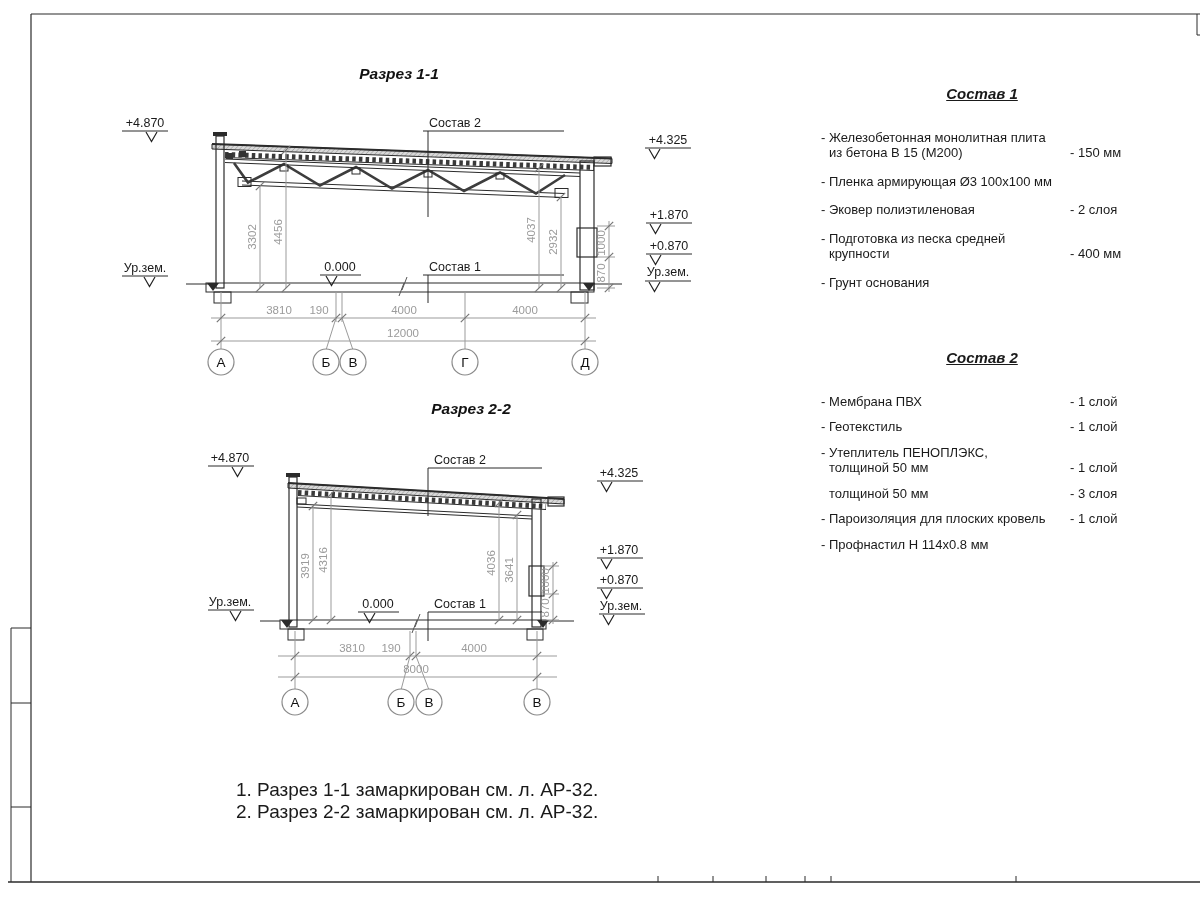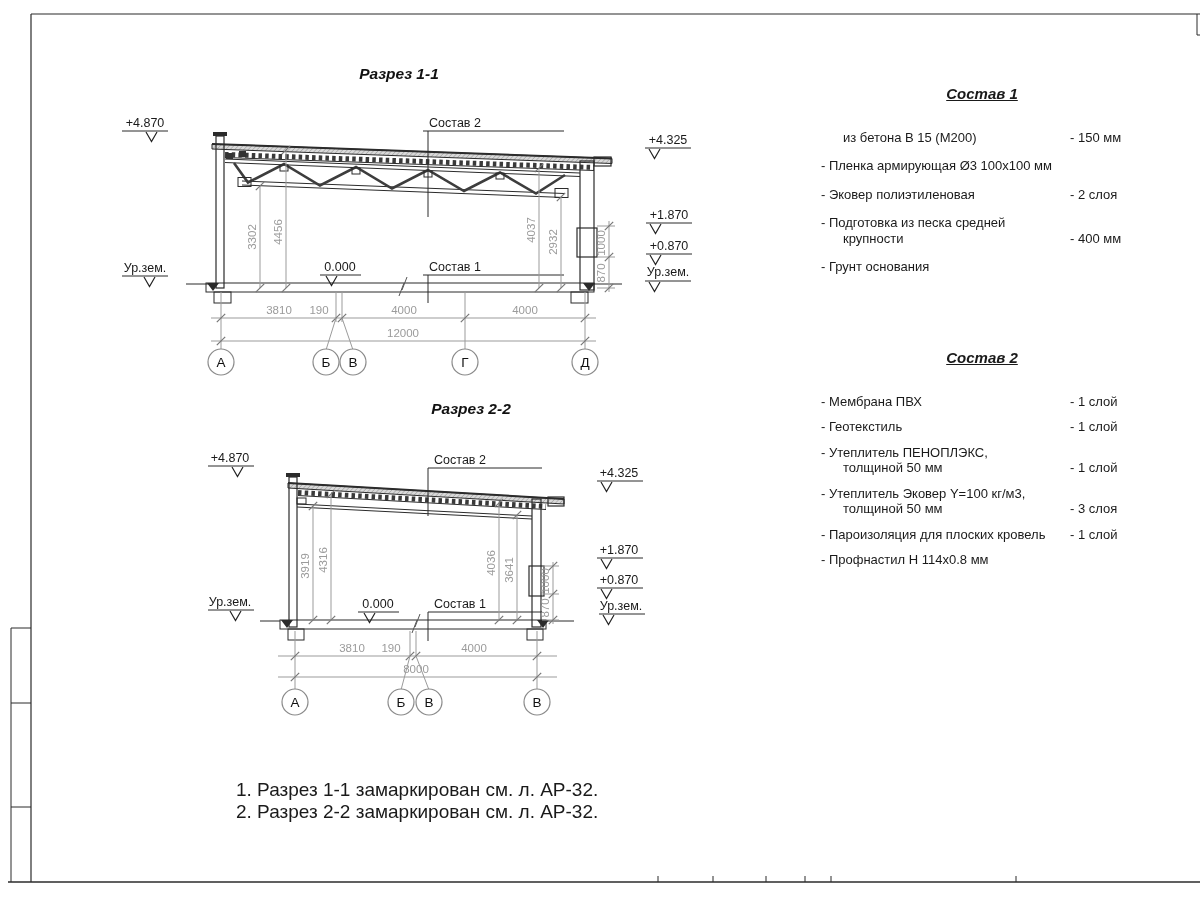--- a/index.html
+++ b/index.html
@@ -18,21 +18,21 @@
   .gy{stroke:#9b9b9b;stroke-width:1;fill:none;}
   .teeth{stroke:#3a3a3a;stroke-width:5;stroke-dasharray:3.5 3.2;fill:none;}
   .diag{stroke:#3d3d3d;stroke-width:2.6;fill:none;}
   .bub{stroke:#8a8a8a;stroke-width:1.2;fill:#fff;}
 
   .sostav{position:absolute;width:322px;font-size:13px;line-height:15.5px;}
   .sostav-title{text-align:center;font-style:italic;font-weight:bold;font-size:15px;
                 text-decoration:underline;margin-bottom:28px;}
   .item{position:relative;margin-bottom:13px;}
   .sostav2 .item{margin-bottom:10px;}
-  .item .l2{margin-left:22px;}
+  .item .l2{margin-left:8px;}
   .item .val{position:absolute;left:249px;bottom:0;white-space:nowrap;}
   .notes{position:absolute;left:228px;top:779px;font-size:19px;line-height:22px;}
 </style>
 </head>
 <body>
 
 <div class="sheet">
 
 <svg width="1200" height="900" viewBox="0 0 1200 900">
   <defs>
@@ -329,20 +329,21 @@
       <circle cx="529" cy="702" r="13" class="bub"></circle>
           <text class="axl" x="529" y="707" text-anchor="middle">В</text>
     </g>
   </g>
 </svg>
 
 <div class="sostav sostav1" style="left:813px;top:86px;">
   <div class="sostav-title">Состав 1</div>
   <div class="item">
     <div class="txt">
+          <div>- Железобетонная монолитная плита</div>
           <div class="l2">из бетона В 15 (М200)</div>
         </div>
     <div class="val">- 150 мм</div>
   </div>
   <div class="item">
     <div class="txt">
           <div>- Пленка армирующая Ø3 100х100 мм</div>
           <div class="l2"></div>
         </div>
     <div class="val"></div>
@@ -388,21 +389,20 @@
   </div>
   <div class="item">
     <div class="txt">
           <div>- Утеплитель ПЕНОПЛЭКС,</div>
           <div class="l2">толщиной 50 мм</div>
         </div>
     <div class="val">- 1 слой</div>
   </div>
   <div class="item">
     <div class="txt">
-          <div>- Утеплитель Эковер Y=100 кг/м3,</div>
           <div class="l2">толщиной 50 мм</div>
         </div>
     <div class="val">- 3 слоя</div>
   </div>
   <div class="item">
     <div class="txt">
           <div>- Пароизоляция для плоских кровель</div>
           <div class="l2"></div>
         </div>
     <div class="val">- 1 слой</div>

